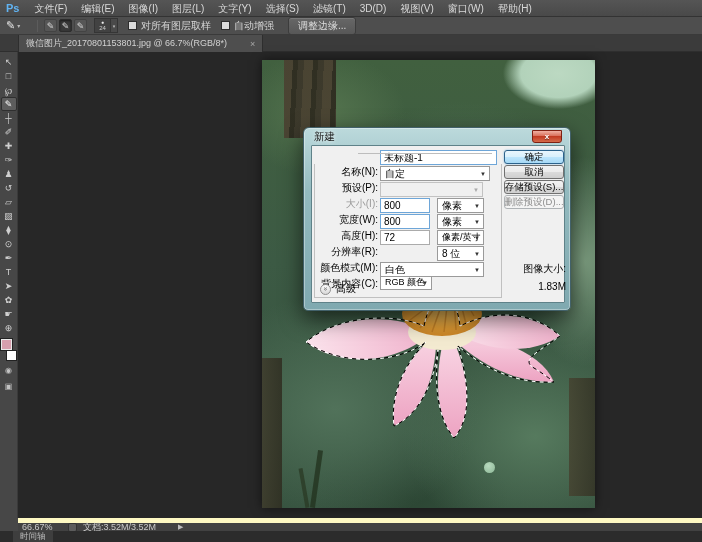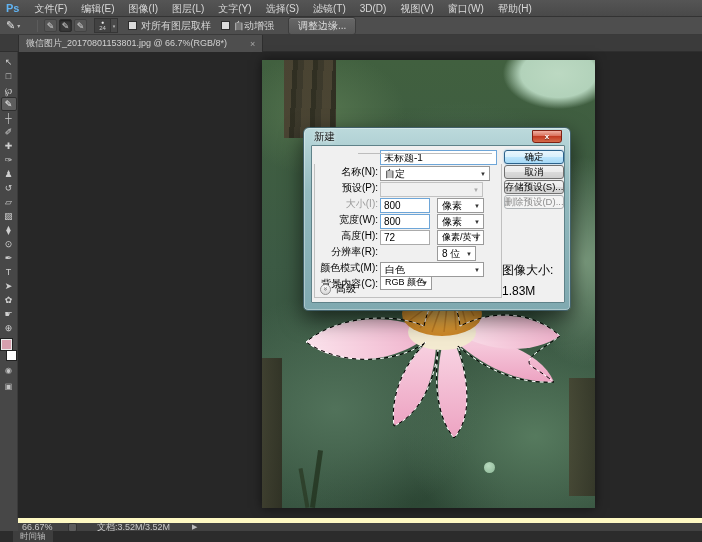--- a/index.html
+++ b/index.html
@@ -140,36 +140,36 @@
     position:absolute; left:192px; width:60px; height:14px; border-radius:3px;
     background:linear-gradient(180deg,#f2f2f2 0%,#ebebeb 49%,#dbdbdb 50%,#cfcfcf 100%);
     border:1px solid #707070; font-size:9.5px; color:#000;
     display:flex; align-items:center; justify-content:center; white-space:nowrap; overflow:hidden;
   }
   .win-btn.default {
     background:linear-gradient(180deg,#eaf6fd 0%,#d9f0fc 49%,#bee6fd 50%,#a7d9f5 100%);
     border:1px solid #2c628b; box-shadow:0 0 2px #7ab8e0;
   }
   .win-btn.disabled { background:#f4f4f4; border-color:#aeb2b5; color:#8d8d8d; box-shadow:none; }
-  #imgsize { position:absolute; left:190px; top:116px; width:64px; text-align:left; font-size:12px; color:#000; }
+  #imgsize { position:absolute; left:190px; top:116px; width:64px; text-align:right; font-size:10px; color:#000; }
   #imgsize .val { margin-top:5px; }
   #advanced { position:absolute; left:8px; top:136px; display:flex; align-items:center; gap:5px; }
   #adv-circle { width:11px; height:11px; border-radius:50%; border:1px solid #8f8f8f;
     background:linear-gradient(180deg,#fdfdfd,#d8d8d8); display:flex; align-items:center; justify-content:center; }
   #adv-circle span { font-size:7px; color:#555; transform:rotate(90deg) translateX(-0.5px); display:block; }
   #adv-line { position:absolute; left:46px; top:7px; width:134px; height:1px; background:#bdbdbd; }
   
   #statusbar {
     position:absolute; left:18px; top:518px; width:684px; height:13px;
     background:#424242; border-top:5px solid #fef9c3; display:flex; align-items:center;
     font-size:9px; color:#c9c9c9;
   }
   #zoom-field { margin-left:4px; width:40px; }
   #status-icon { width:9px; height:9px; border-radius:2px; background:#5c5c5c; border:1px solid #333; margin:0 6px; }
-  #doc-info { margin-left:14px; }
+  #doc-info { }
   #status-arrow { margin-left:22px; font-size:7px; color:#bbb; }
   #statusbar-left { position:absolute; left:0; top:518px; width:18px; height:13px; background:#474747; }
   
   #timelinebar { position:absolute; left:0; top:531px; width:702px; height:11px; background:#2c2c2c; }
   #timeline-tab { position:absolute; left:13px; top:0; height:11px; padding:0 7px; background:#3e3e3e;
     font-size:8.5px; color:#bdbdbd; display:flex; align-items:center; }
 </style>
 </head>
 <body>
 
@@ -362,21 +362,21 @@
       <span class="lbl" style="top:71px;">高度(H):</span>
       <input class="tin focus" style="left: 68px; top: 68px; width: 50px;" value="800">
       <div class="dd" style="left:125px; top:68px; width:47px;">像素</div>
 
       <span class="lbl" style="top:87px;">分辨率(R):</span>
       <input class="tin" style="left: 68px; top: 84px; width: 50px;" value="72">
       <div class="dd sm" style="left:125px; top:84px; width:47px;">像素/英寸</div>
 
       <span class="lbl" style="top:103px;">颜色模式(M):</span>
       <div class="dd sm" style="left:68px; top:100px; width:52px;margin-top:29px;">RGB 颜色</div>
-      <div class="dd" style="left:125px; top:100px; width:39px;">8 位</div>
+      <div class="dd" style="left:125px; top:100px; width:47px;">8 位</div>
 
       <span class="lbl" style="top:119px;">背景内容(C):</span>
       <div class="dd" style="left:68px; top:116px; width:104px;">白色</div>
 
       <div id="advanced">
         <div id="adv-circle">
             <span>»</span>
           </div>
         <span style="font-size:10px;">高级</span>
       </div>

